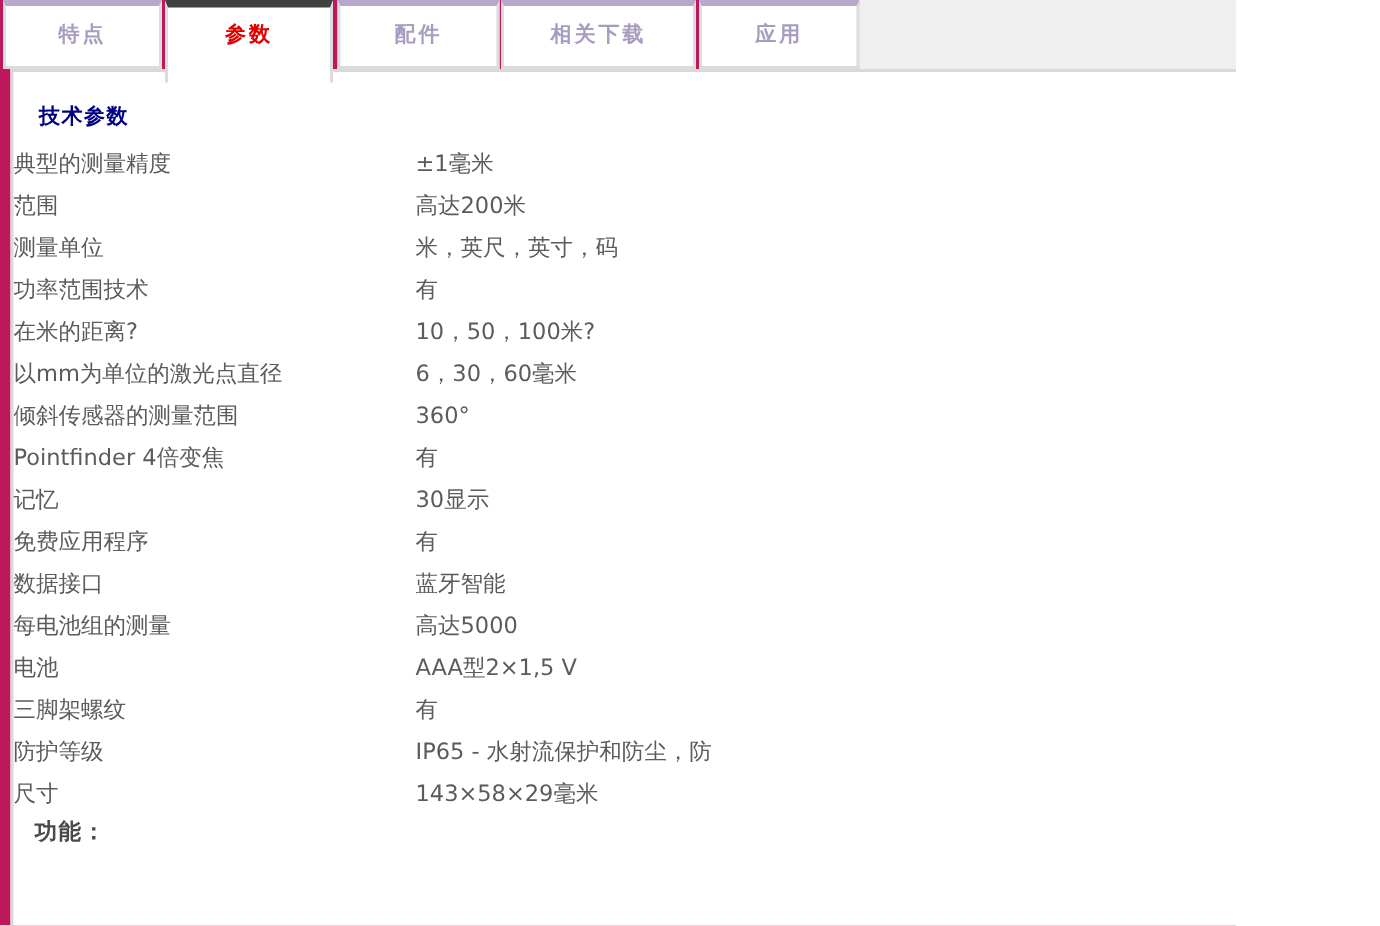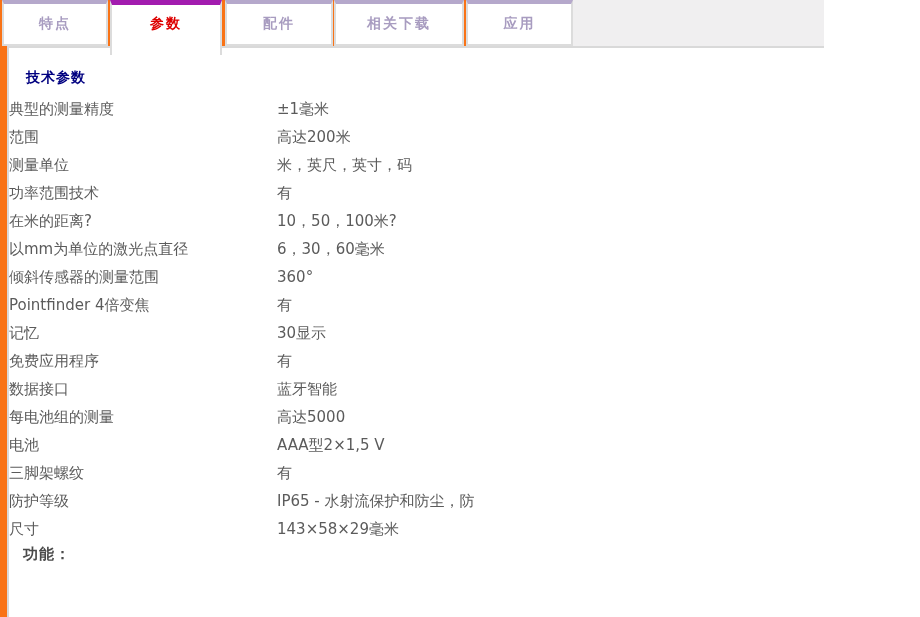--- a/index.html
+++ b/index.html
@@ -6,21 +6,21 @@
     margin: 0;
     padding: 0;
     background: #ffffff;
     font-family: "DejaVu Sans", "Liberation Sans", sans-serif;
   }
   .page {
     position: relative;
     width: 824px;
     height: 617px;
     overflow: hidden;
-    background: #f97316;
+    background: #be185d;
   }
 
   
   .tab-filler {
     position: absolute;
     left: 571px;
     top: 0;
     width: 349px;
     height: 46px;
     background: #f0eff0;
@@ -43,21 +43,21 @@
     cursor: pointer;
     letter-spacing: 2px;
   }
   .tab.t1 { left: 2px;   width: 106px; }
   .tab.t2 { left: 110px; width: 112px; }
   .tab.t3 { left: 225px; width: 108px; }
   .tab.t4 { left: 334px; width: 130px; }
   .tab.t5 { left: 466px; width: 107px; }
   .tab.active {
     height: 55px;
-    border-top: 5px solid #a21caf;
+    border-top: 5px solid #404040;
     border-bottom: none;
     color: #dd0000;
     z-index: 3;
     line-height: 36px;
   }
 
   
   .content-box {
     position: absolute;
     top: 46px;

